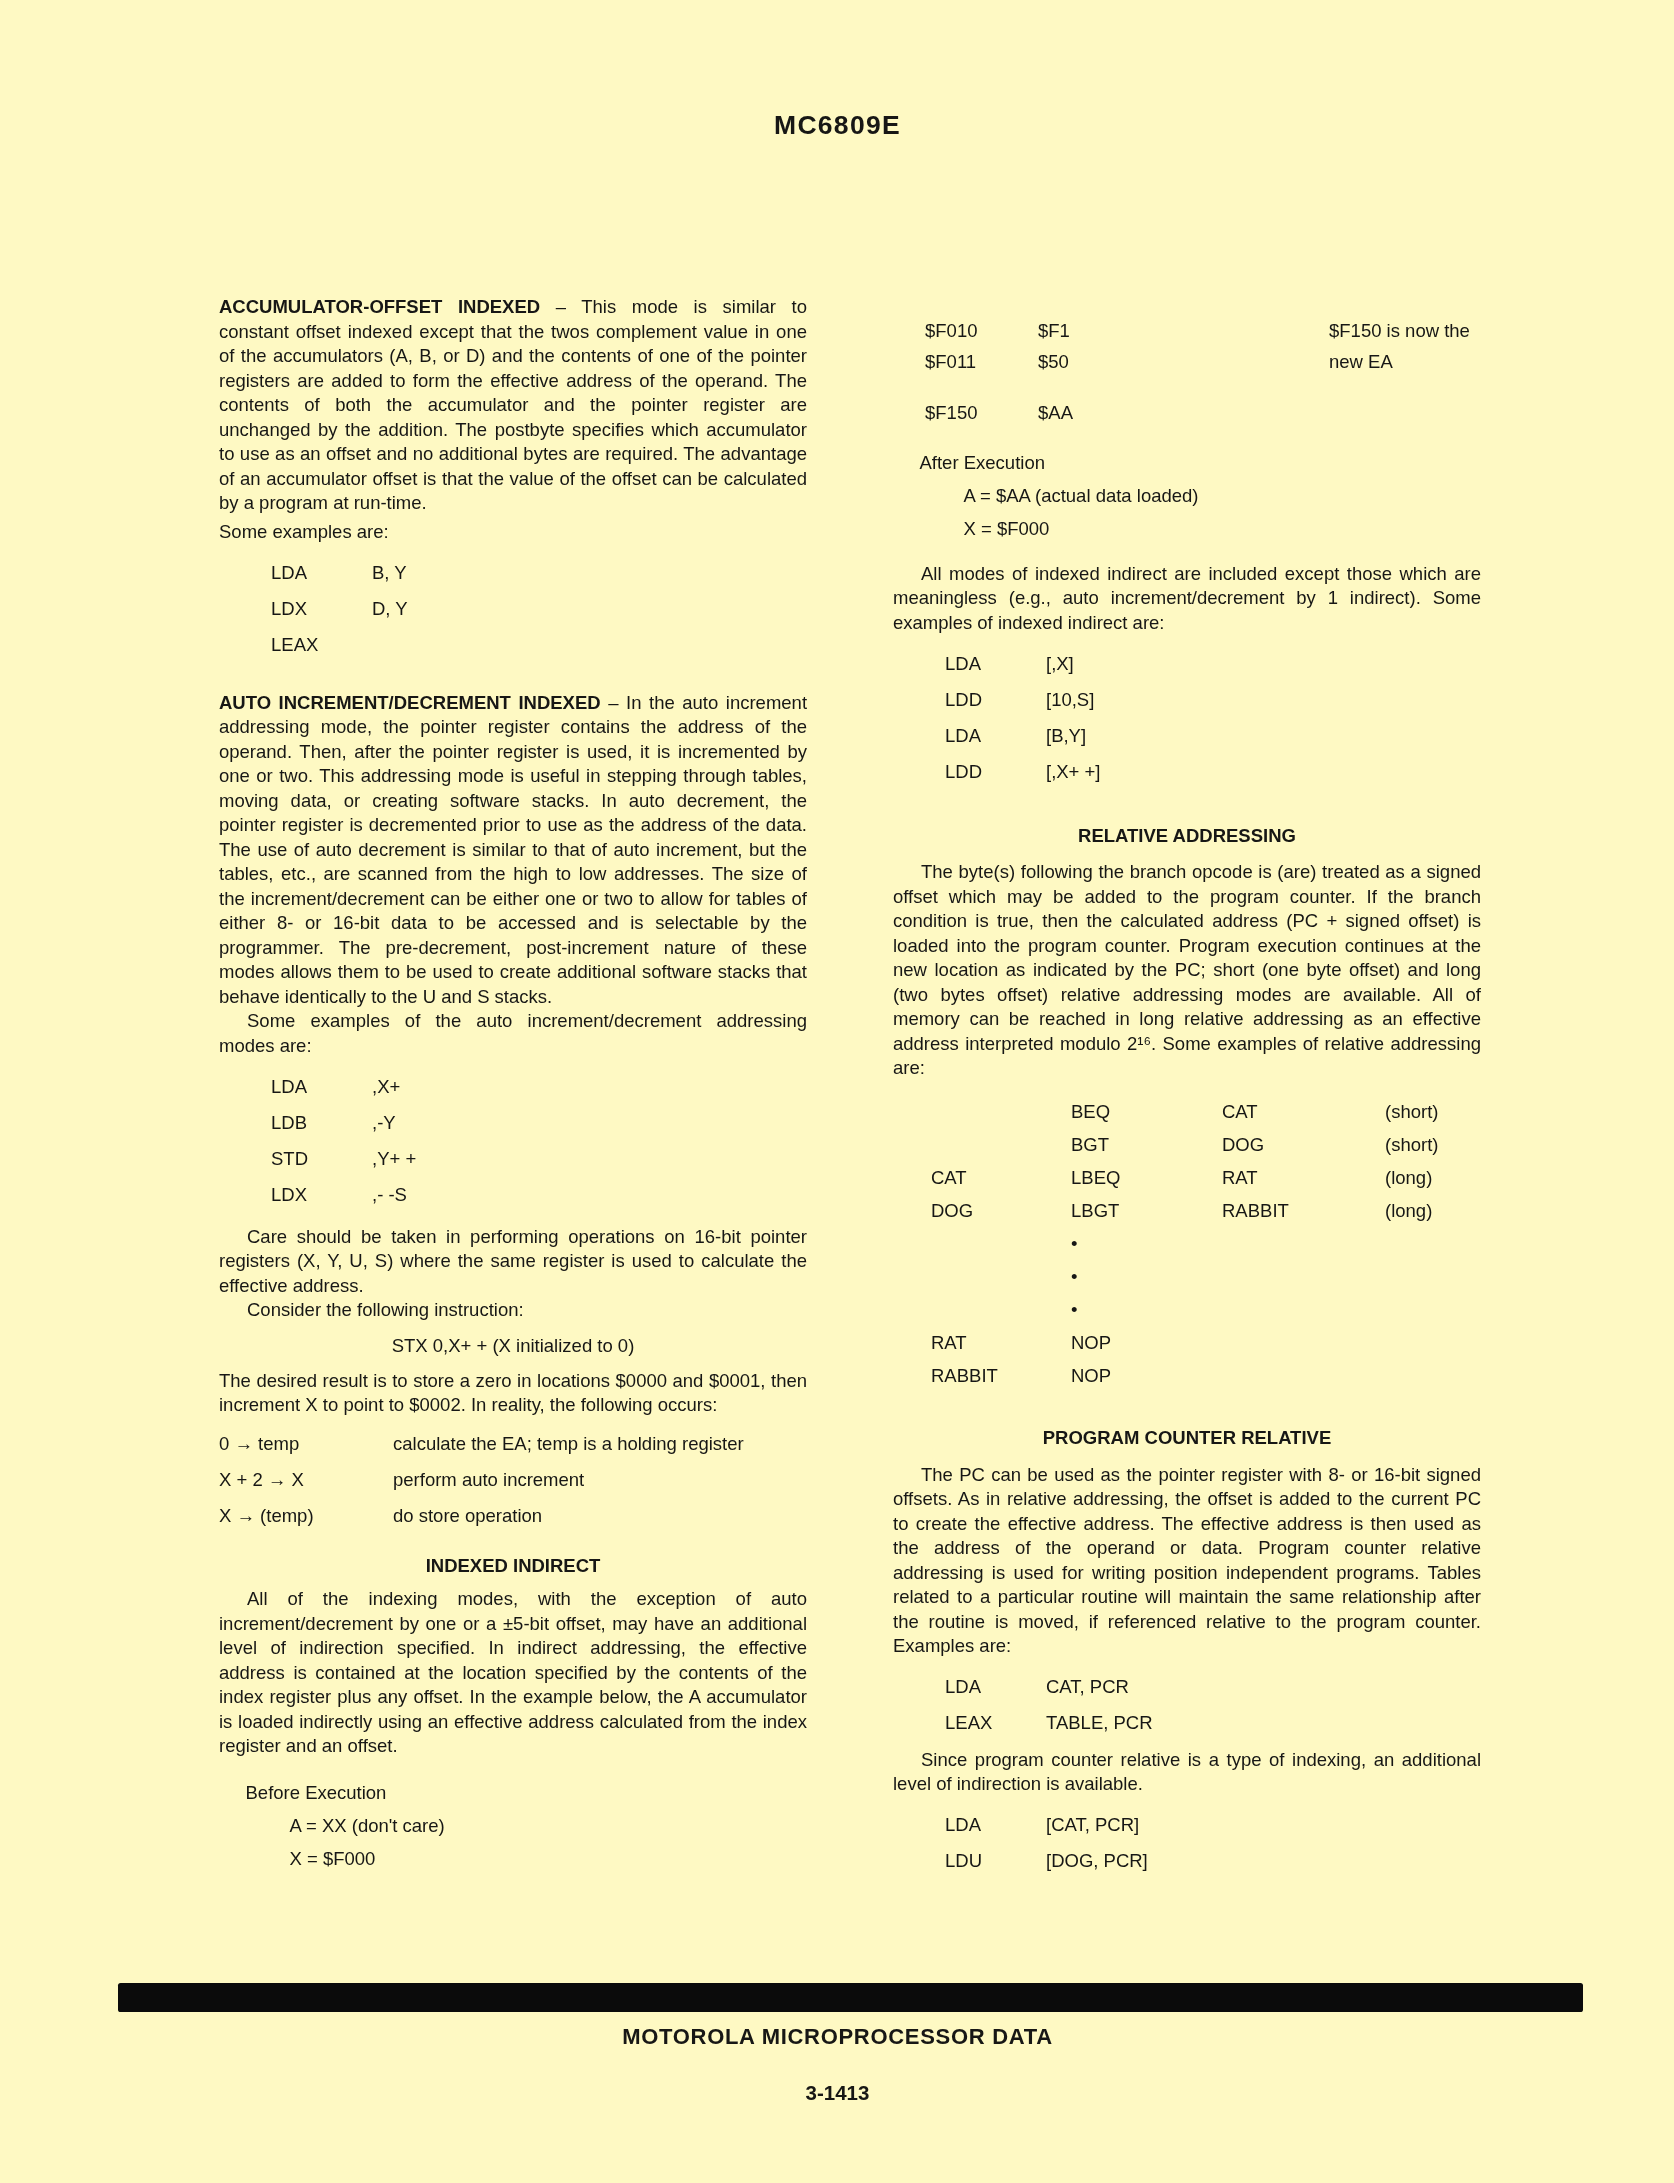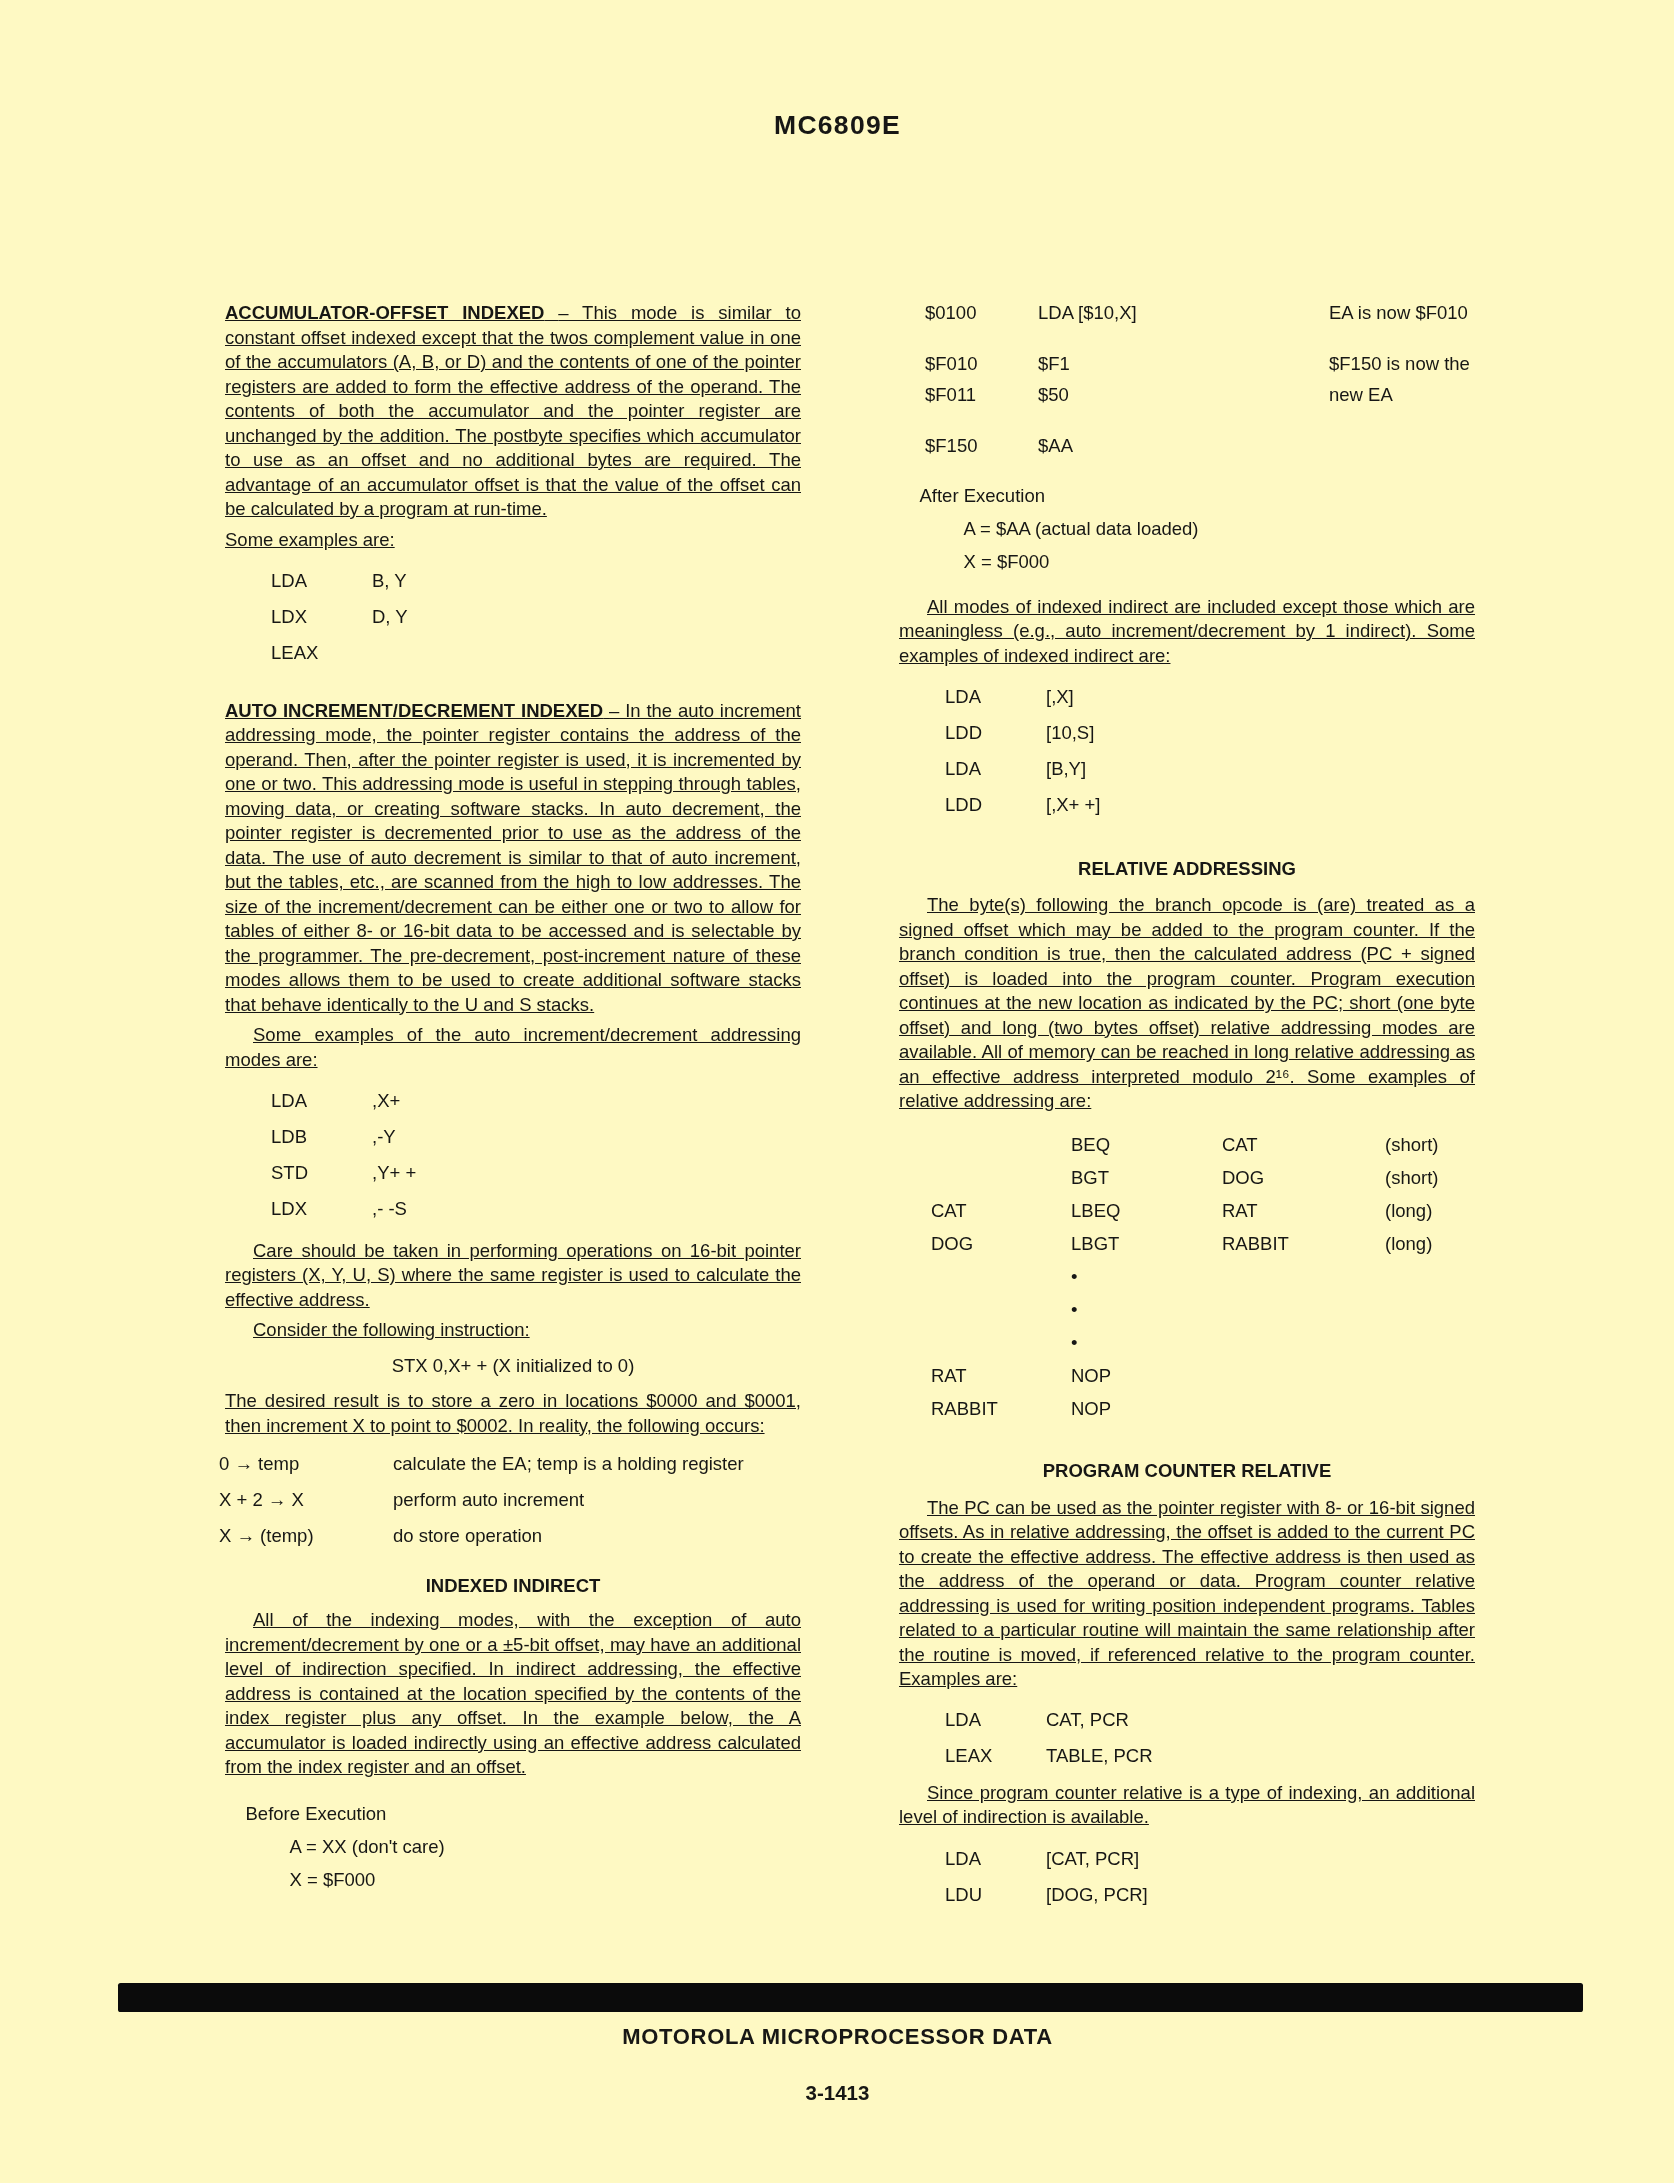--- a/index.html
+++ b/index.html
@@ -8,21 +8,21 @@
     background:#fef9c3; color:#171715; overflow:hidden;
     font-family:"Liberation Sans", sans-serif;
   }
   .header-title {
     position:absolute; top:110px; left:0; width:100%;
     text-align:center; font-weight:700; font-size:26.5px; letter-spacing:1.3px;
   }
   .col { position:absolute; top:295px; width:588px; font-size:18.5px; line-height:24.5px; }
   .col-left  { left:219px; }
   .col-right { left:893px; }
-  p { margin:6px; text-align:justify;text-decoration:underline; }
+  p { margin:0; text-align:justify; }
   .indent { text-indent:28px; }
   .b { font-weight:700; }
   .heading { font-weight:700; margin:34px 0 12px 0; text-align:center; }
   .h-tight { margin:20px 0 9.3px 0; }
   
   .ex-block { margin:10.6px 0 12px 52px; }
   .ex-row { display:flex; line-height:36px; }
   .ex-row .mn { width:101px; flex:0 0 auto; }
   .ex-row .op { flex:1; }
   
@@ -143,25 +143,20 @@
       <div>Before Execution</div>
       <div class="sub">A = XX (don't care)</div>
       <div class="sub">X = $F000</div>
     </div>
 
   </div>
 
   <div class="col col-right">
 
     <div class="mem">
-      <div class="mem-row">
-        <span class="addr">$0100</span>
-        <span class="val">LDA [$10,X]</span>
-        <span class="note">EA is now $F010</span>
-      </div>
       <div class="mem-row gap">
         <span class="addr">$F010</span>
         <span class="val">$F1</span>
         <span class="note">$F150 is now the</span>
       </div>
       <div class="mem-row">
         <span class="addr">$F011</span>
         <span class="val">$50</span>
         <span class="note">new EA</span>
       </div>

